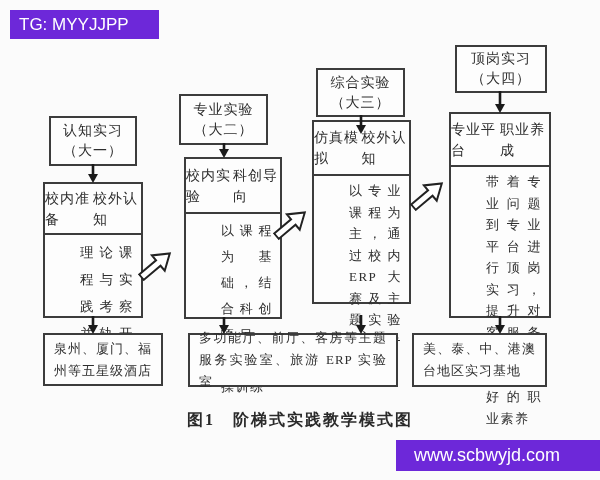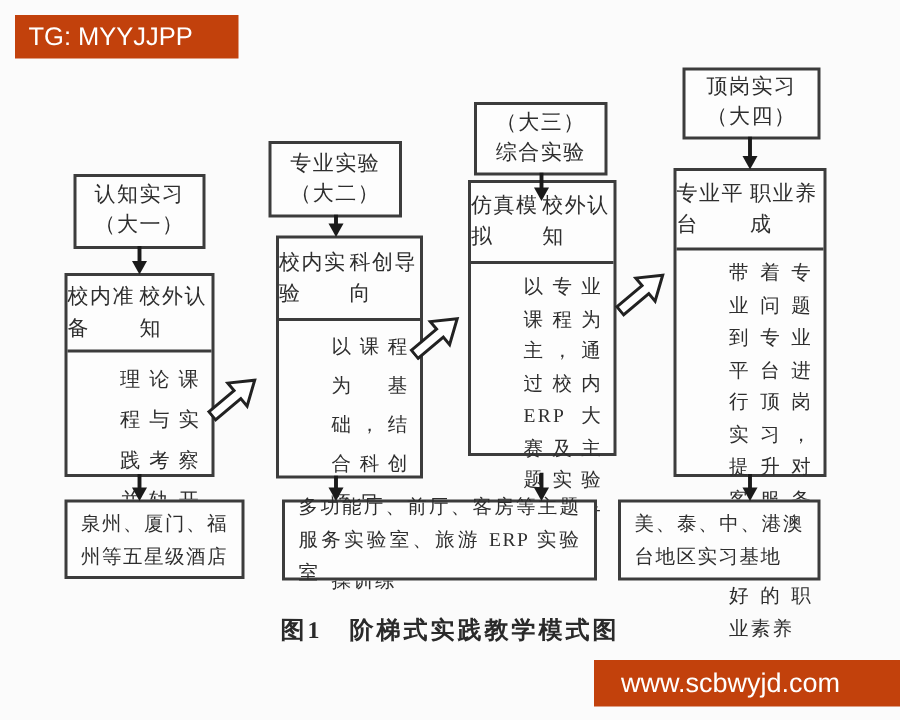--- a/index.html
+++ b/index.html
@@ -19,21 +19,21 @@
   .base{display:flex;align-items:center;padding:2px 9px;font-size:13px;letter-spacing:1px;
     line-height:22px;text-align:justify;}
   .d1{line-height:27px;font-size:13.5px;}
   .d2{line-height:26px;}
   .d3{line-height:21.5px;}
   .d4{line-height:21.5px;}
   .darrow{position:absolute;}
   .uarrow{position:absolute;transform:rotate(-40deg);}
   .caption{position:absolute;left:0;top:410px;width:600px;text-align:center;
     font-weight:bold;font-size:16px;letter-spacing:2px;color:#2a2a2a;}
-  .wm{position:absolute;background:#c2410c;color:#ffffff;
+  .wm{position:absolute;background:#6d28d9;color:#ffffff;
     font-family:"Liberation Sans","DejaVu Sans",sans-serif;display:flex;align-items:center;}
   .wm-tl{left:10px;top:10px;width:140px;height:29px;font-size:17px;padding-left:9px;}
   .wm-br{right:0;top:440px;width:186px;height:31px;font-size:18px;padding-left:18px;}
 
   
   .a1{left:49px;top:116px;width:88px;height:50px;}
   .a2{left:43px;top:182px;width:100px;height:136px;}
   .a2 .phase{height:49px;}
   .a3{left:43px;top:333px;width:120px;height:53px;}
   
@@ -80,22 +80,22 @@
   </div>
   <div class="box mid b2">
     <div class="phase">
       <span>校内实验</span>
       <span>科创导向</span>
     </div>
     <div class="detail d2">以课程为基础，结合科创项目，进行实操训练</div>
   </div>
 
   <div class="box stage c1">
+    <span>综合实验</span>
     <span>（大三）</span>
-    <span>综合实验</span>
   </div>
   <div class="box mid c2">
     <div class="phase">
       <span>仿真模拟</span>
       <span>校外认知</span>
     </div>
     <div class="detail d3">以专业课程为主，通过校内 ERP 大赛及主题实验强化专业技能</div>
   </div>
 
   <div class="box base b3">

